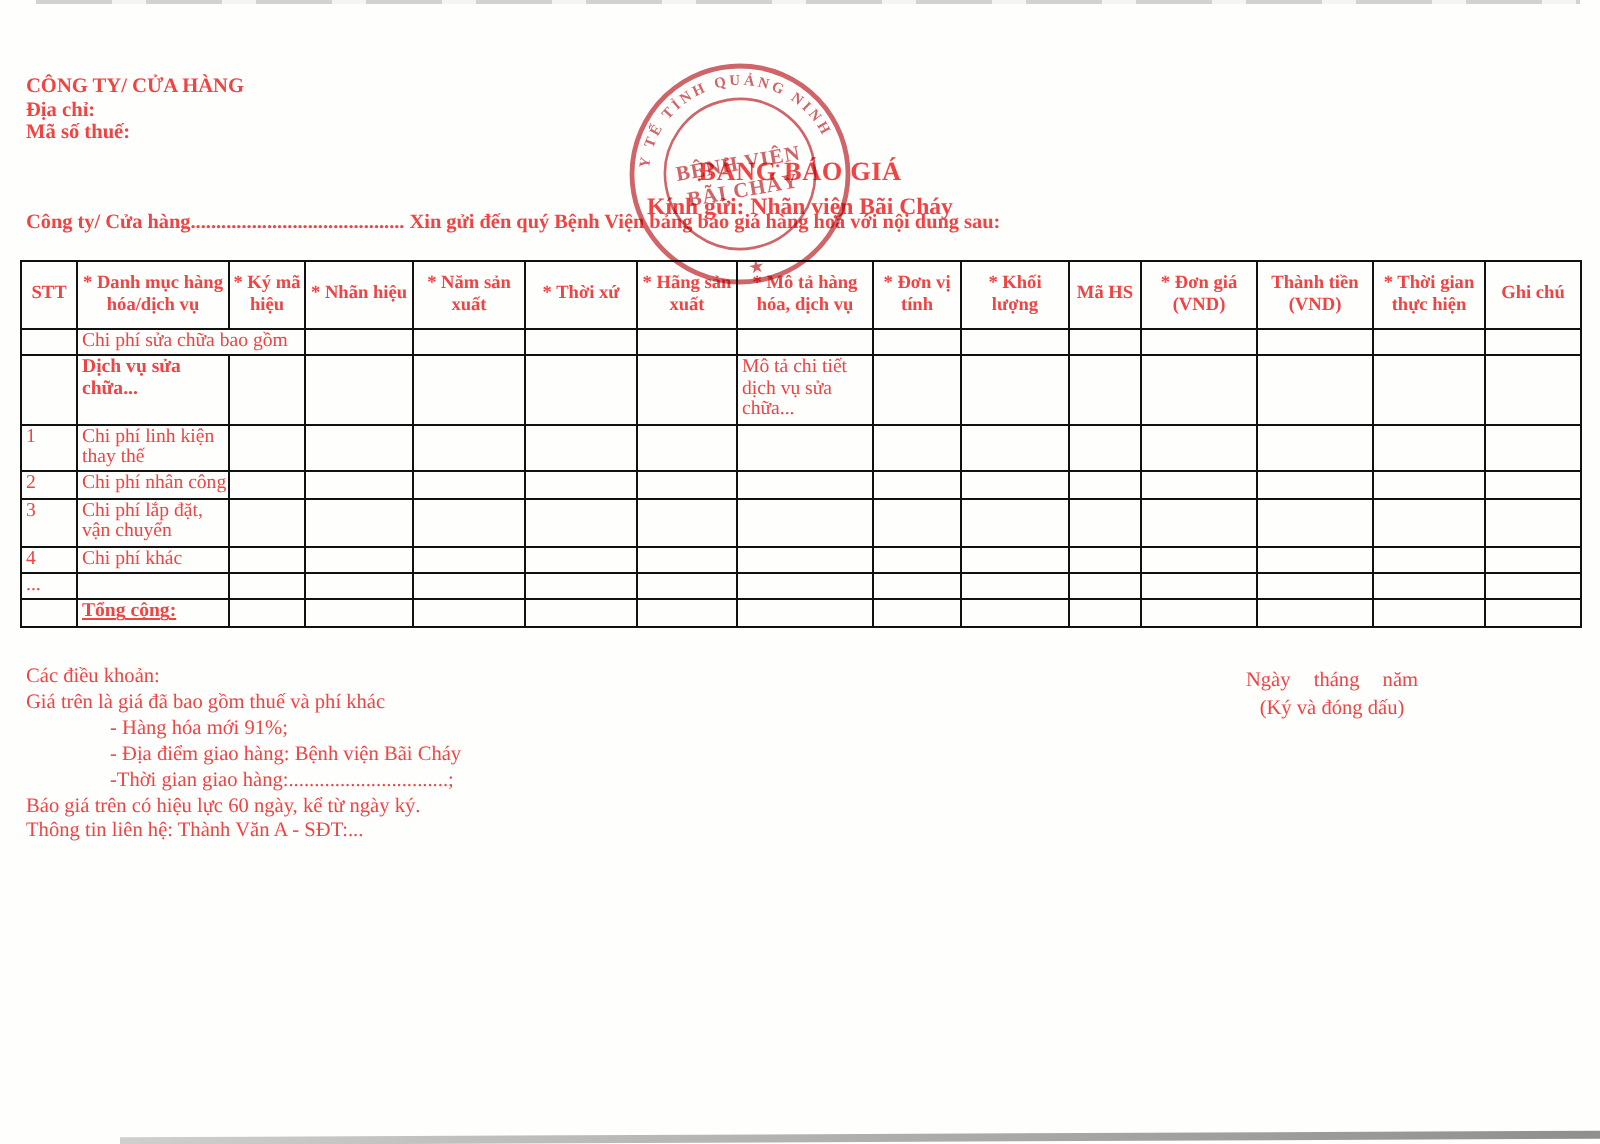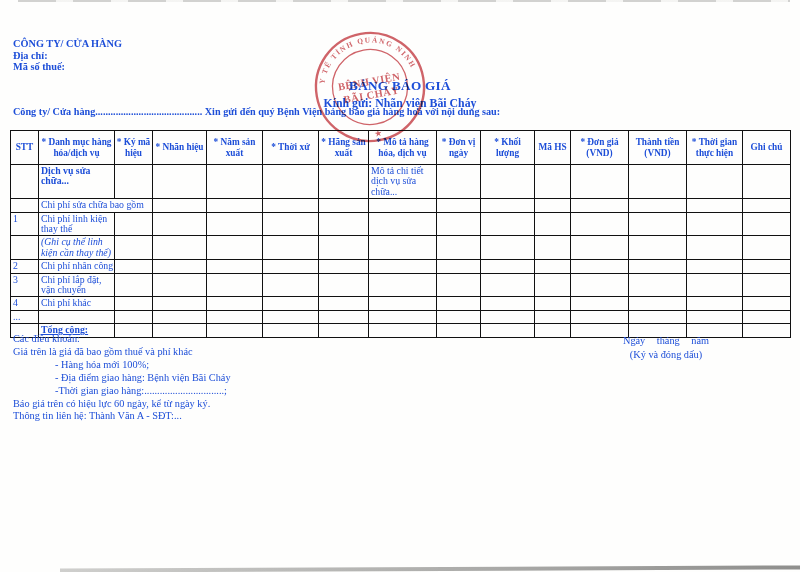--- a/index.html
+++ b/index.html
@@ -1,20 +1,20 @@
 <!DOCTYPE html>
 <html><head>
 <meta charset="utf-8">
 <style>
   html,body{margin:0;padding:0;background:#ffffff;}
   .page{
     position:relative;width:800px;height:572px;overflow:hidden;
     background:#fefefd;
     font-family:"Liberation Serif","DejaVu Serif",serif;
-    color:#1d4ed8;
+    color:#ef4444;
   }
   .scan-edge-top{
     position:absolute;top:0;left:18px;right:10px;height:2px;
     background:repeating-linear-gradient(to right,#c7c7c5 0 38px,#f2f2f0 38px 55px);
     opacity:.8;
   }
   .scan-edge-bottom{
     position:absolute;bottom:1px;left:60px;right:0;height:4px;
     background:linear-gradient(to right,#cfcfcd,#8f8f8d);
     transform:rotate(-.25deg);
@@ -109,97 +109,80 @@
     <thead>
         <tr>
           <th>STT</th>
           <th>* Danh mục hàng hóa/dịch vụ</th>
           <th>* Ký mã hiệu</th>
           <th>* Nhãn hiệu</th>
           <th>* Năm sản xuất</th>
           <th>* Thời xứ</th>
           <th>* Hãng sản xuất</th>
           <th>* Mô tả hàng hóa, dịch vụ</th>
-          <th>* Đơn vị ngày</th>
+          <th>* Đơn vị tính</th>
           <th>* Khối lượng</th>
           <th>Mã HS</th>
           <th>* Đơn giá (VND)</th>
           <th>Thành tiền (VND)</th>
           <th>* Thời gian thực hiện</th>
           <th>Ghi chú</th>
         </tr>
       </thead>
     <tbody>
+        <tr style="height: 13px;">
+          <td class="stt"></td>
+          <td class="nowrap" colspan="2">Chi phí sửa chữa bao gồm</td>
+          <td></td>
+          <td></td>
+          <td></td>
+          <td></td>
+          <td></td>
+          <td></td>
+          <td></td>
+          <td></td>
+          <td></td>
+          <td></td>
+          <td></td>
+          <td></td>
+        </tr>
         <tr style="height: 32px;">
           <td class="stt"></td>
           <td class="bold">Dịch vụ sửa chữa...</td>
           <td></td>
           <td></td>
           <td></td>
           <td></td>
           <td></td>
           <td>Mô tả chi tiết dịch vụ sửa chữa...</td>
           <td></td>
           <td></td>
           <td></td>
           <td></td>
           <td></td>
           <td></td>
           <td></td>
         </tr>
-        <tr style="height: 13px;">
-          <td class="stt"></td>
-          <td class="nowrap" colspan="2">Chi phí sửa chữa bao gồm</td>
-          <td></td>
-          <td></td>
-          <td></td>
-          <td></td>
-          <td></td>
-          <td></td>
-          <td></td>
-          <td></td>
-          <td></td>
-          <td></td>
-          <td></td>
-          <td></td>
-        </tr>
         <tr style="height: 22px;">
           <td class="stt">1</td>
           <td>Chi phí linh kiện thay thế</td>
           <td></td>
           <td></td>
           <td></td>
           <td></td>
           <td></td>
           <td></td>
           <td></td>
           <td></td>
           <td></td>
           <td></td>
           <td></td>
           <td></td>
           <td></td>
         </tr>
-        <tr style="height: 22px;">
-          <td class="stt"></td>
-          <td class="italic">(Ghi cụ thể linh kiện cần thay thế)</td>
-          <td></td>
-          <td></td>
-          <td></td>
-          <td></td>
-          <td></td>
-          <td></td>
-          <td></td>
-          <td></td>
-          <td></td>
-          <td></td>
-          <td></td>
-          <td></td>
-          <td></td>
-        </tr>
         <tr style="height: 13px;">
           <td class="stt">2</td>
           <td class="nowrap">Chi phí nhân công</td>
           <td></td>
           <td></td>
           <td></td>
           <td></td>
           <td></td>
           <td></td>
           <td></td>
@@ -277,21 +260,21 @@
           <td></td>
           <td></td>
           <td></td>
         </tr>
       </tbody>
   </table>
 
   <div class="terms">
       <div>Các điều khoản:</div>
       <div>Giá trên là giá đã bao gồm thuế và phí khác</div>
-      <div class="indent">- Hàng hóa mới 100%;</div>
+      <div class="indent">- Hàng hóa mới 91%;</div>
       <div class="indent">- Địa điểm giao hàng: Bệnh viện Bãi Cháy</div>
       <div class="indent">-Thời gian giao hàng:...............................;</div>
       <div>Báo giá trên có hiệu lực 60 ngày, kể từ ngày ký.</div>
       <div>Thông tin liên hệ: Thành Văn A - SĐT:...</div>
     </div>
 
   <div class="sig">
     <div class="date-line">Ngày tháng năm</div>
     <div>(Ký và đóng dấu)</div>
   </div>

